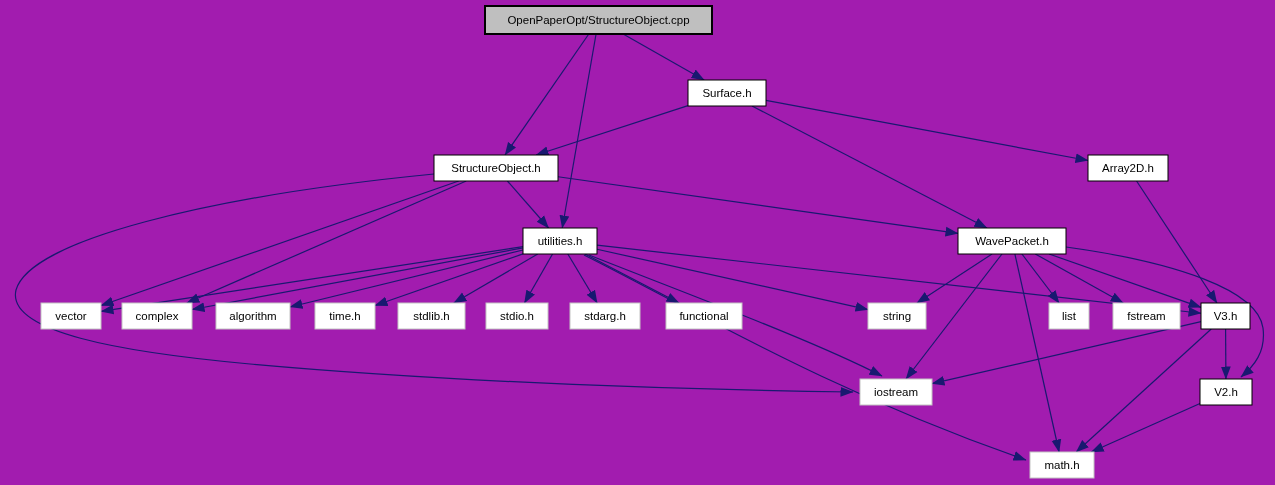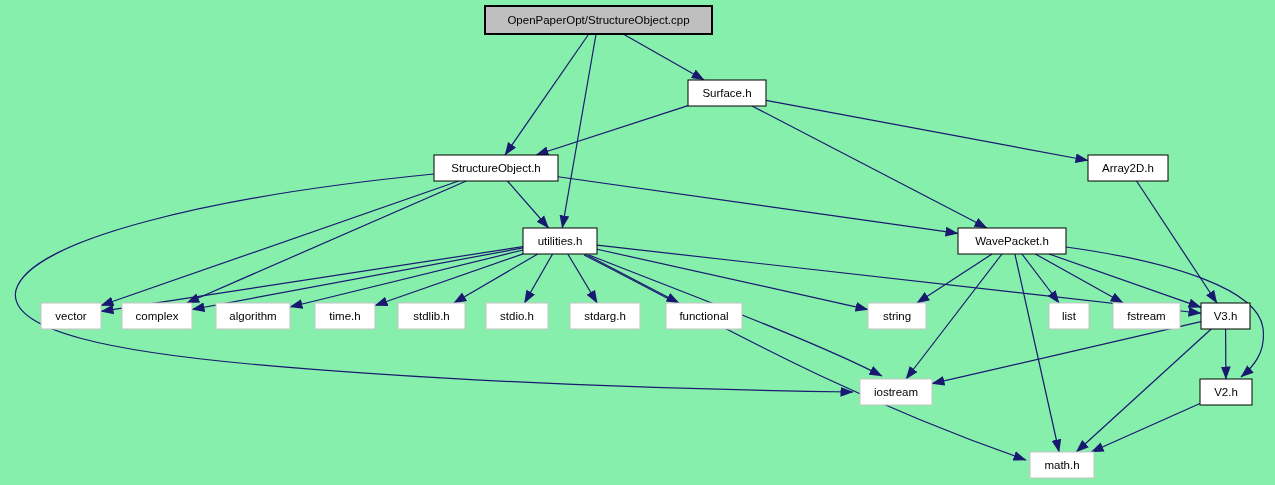--- a/index.html
+++ b/index.html
@@ -20,21 +20,21 @@
     font-size: 11.5px;
     fill: #000000;
     text-anchor: middle;
     dominant-baseline: middle;
   }
   .node.project { cursor: pointer; }
 </style>
 </head>
 <body>
 
-<div class="canvas" style="background: #86efac;">
+<div class="canvas" style="background: #a21caf;">
   <svg id="graph" width="1275" height="485" viewBox="0 0 1275 485" xmlns="http://www.w3.org/2000/svg">
     <defs>
       <marker id="arrowhead" markerUnits="userSpaceOnUse" markerWidth="14" markerHeight="11" refX="12.5" refY="5.5" orient="auto">
         <path id="arrowhead-shape" d="M 0,0.6 L 13,5.5 L 0,10.4 z" fill="#191970"></path>
       </marker>
     </defs>
     <g id="edges-layer">
         <path d="M 623.1438356164383,34 L 704.1164383561644,80" class="edge" stroke="#191970" marker-end="url(#arrowhead)"></path>
         <path d="M 588.8040540540541,34 L 505.0033783783784,155" class="edge" stroke="#191970" marker-end="url(#arrowhead)"></path>
         <path d="M 596.0610859728507,34 L 562.2647058823529,228" class="edge" stroke="#191970" marker-end="url(#arrowhead)"></path>

